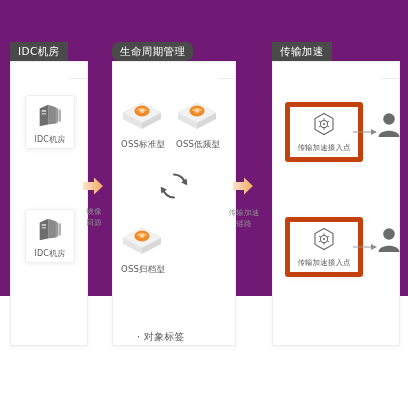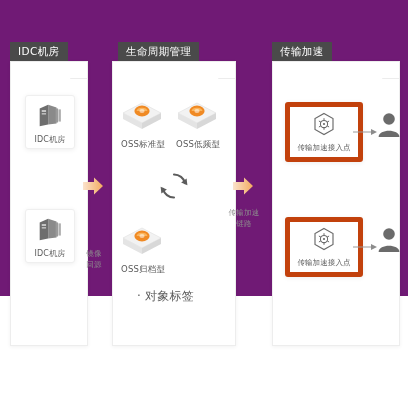--- a/index.html
+++ b/index.html
@@ -103,24 +103,25 @@
     white-space: nowrap;
     letter-spacing: 0.2px;
   }
 
   
   .sync-wrap { position: absolute; }
 
   
   .bullets {
     position: absolute;
-    font-size: 12px;
+    font-size: 10px;
     color: #5c5c5c;
     line-height: 13px;
     letter-spacing: 0.2px;
+    margin-top: 40px;
   }
   .bullets div { white-space: nowrap; }
 
   
   .big-arrow {
     position: absolute;
     width: 22px;
     height: 20px;
   }
 
@@ -202,26 +203,26 @@
     <svg width="22" height="20" viewBox="0 0 22 20">
       <defs>
         <linearGradient id="og1" x1="0" y1="0" x2="1" y2="0">
           <stop offset="0%" stop-color="#fbe3cd"></stop>
           <stop offset="100%" stop-color="#f3a95e"></stop>
         </linearGradient>
       </defs>
       <path d="M1,6 L12,6 L12,1.5 L21,10 L12,18.5 L12,14 L1,14 Z" fill="url(#og1)"></path>
     </svg>
   </div>
-  <div class="conn-text" style="left:84px; top:206px; width:20px;margin-top:42px;">
+  <div class="conn-text" style="left:84px; top:206px; width:20px;">
     <div>镜像</div>
     <div>回源</div>
   </div>
 
-  <div class="tab" style="left:118px; top:42px;">生命周期管理</div>
+  <div class="tab" style="left:112px; top:42px;border-radius:7px;">生命周期管理</div>
 
   <div class="panel" style="left:112px; top:61px; width:122px; height:283px;">
     <div class="panel-body"></div>
     <div class="corner-cut"></div>
 
     <div class="oss-node" style="left:8px; top:38px; width:52px;">
       <span>
         <svg width="42" height="32" viewBox="0 0 42 32">
           <polygon points="21,3 40,13 21,23 2,13" fill="#f2f2f2" stroke="#e2e2e2" stroke-width="0.7"></polygon>
           <polygon points="2,13 21,23 21,29 2,19" fill="#e4e4e4"></polygon>

